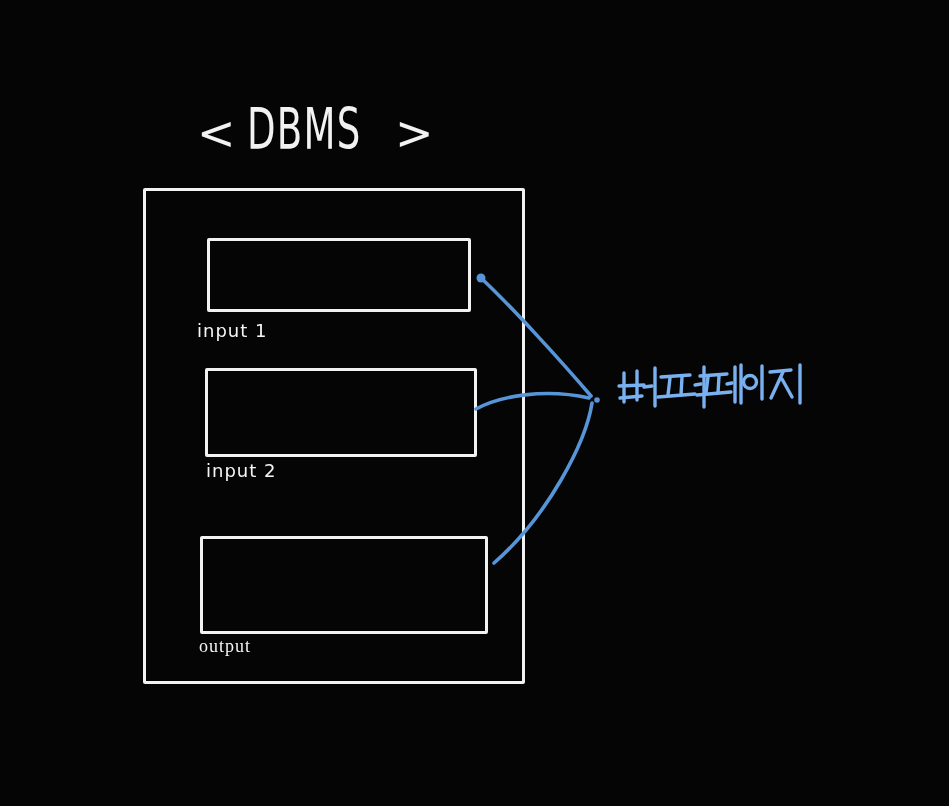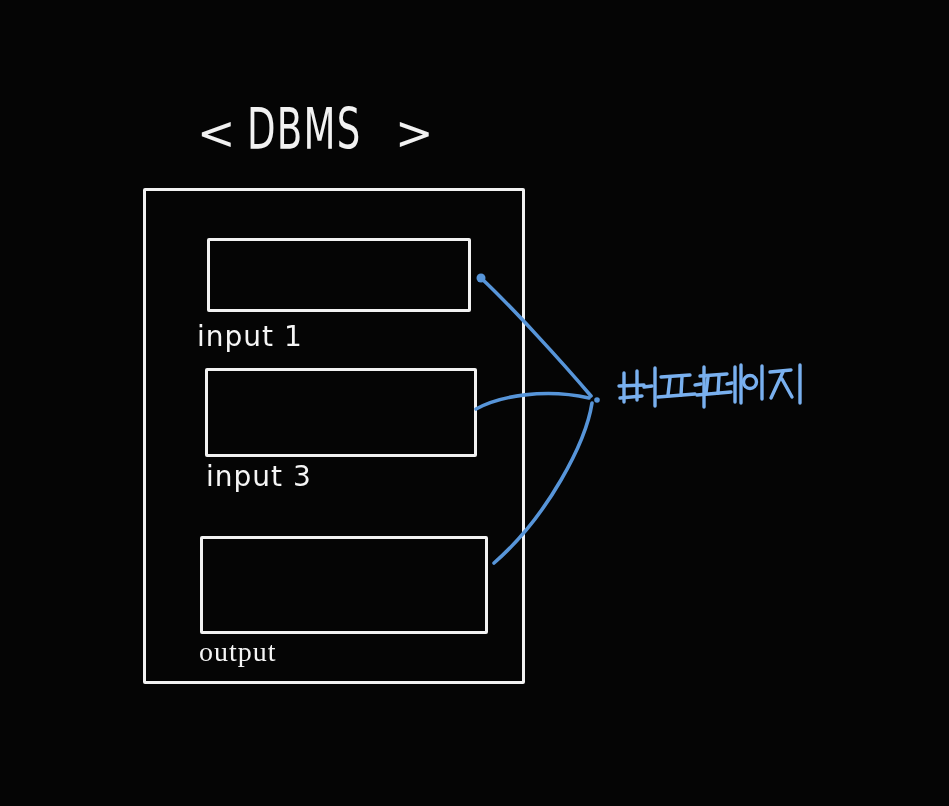--- a/index.html
+++ b/index.html
@@ -39,21 +39,21 @@
     border: 3px solid #f2f2f2;
     border-radius: 2px;
     box-sizing: border-box;
     background: transparent;
   }
 
   
   .page-label {
     position: absolute;
     color: #f5f5f5;
-    font-size: 28px;
+    font-size: 18px;
     letter-spacing: 1px;
     white-space: nowrap;
     user-select: none;
   }
 
   
   .overlay-svg {
     position: absolute;
     left: 0;
     top: 0;
@@ -81,21 +81,21 @@
   <span class="title-part bracket" style="left:197px; top:106px;">&lt;</span>
   <span class="title-part title-word" style="left:247px; top:96px;">DBMS</span>
   <span class="title-part bracket" style="left:395px; top:106px;">&gt;</span>
 
   <div class="sketch-box" style="left:143px; top:188px; width:382px; height:496px;"></div>
 
   <div class="sketch-box" style="left:207px; top:238px; width:264px; height:74px;"></div>
   <span class="page-label" style="left:197px; top:320px;">input 1</span>
 
   <div class="sketch-box" style="left:205px; top:368px; width:272px; height:89px;"></div>
-  <span class="page-label" style="left:206px; top:460px;">input 3</span>
+  <span class="page-label" style="left:206px; top:460px;">input 2</span>
 
   <div class="sketch-box" style="left:200px; top:536px; width:288px; height:98px;"></div>
   <span class="page-label" style="left:199px; top:636px;font-family:Liberation Serif, serif;">output</span>
 
   <span class="annotation-text">버퍼 페이지</span>
 
   <svg class="overlay-svg" width="949" height="806" viewBox="0 0 949 806">
 
     <g stroke="#5795d9" stroke-width="3.6" fill="none" stroke-linecap="round">
       <path d="M 481,278 C 512,307 562,362 591,396"></path>

